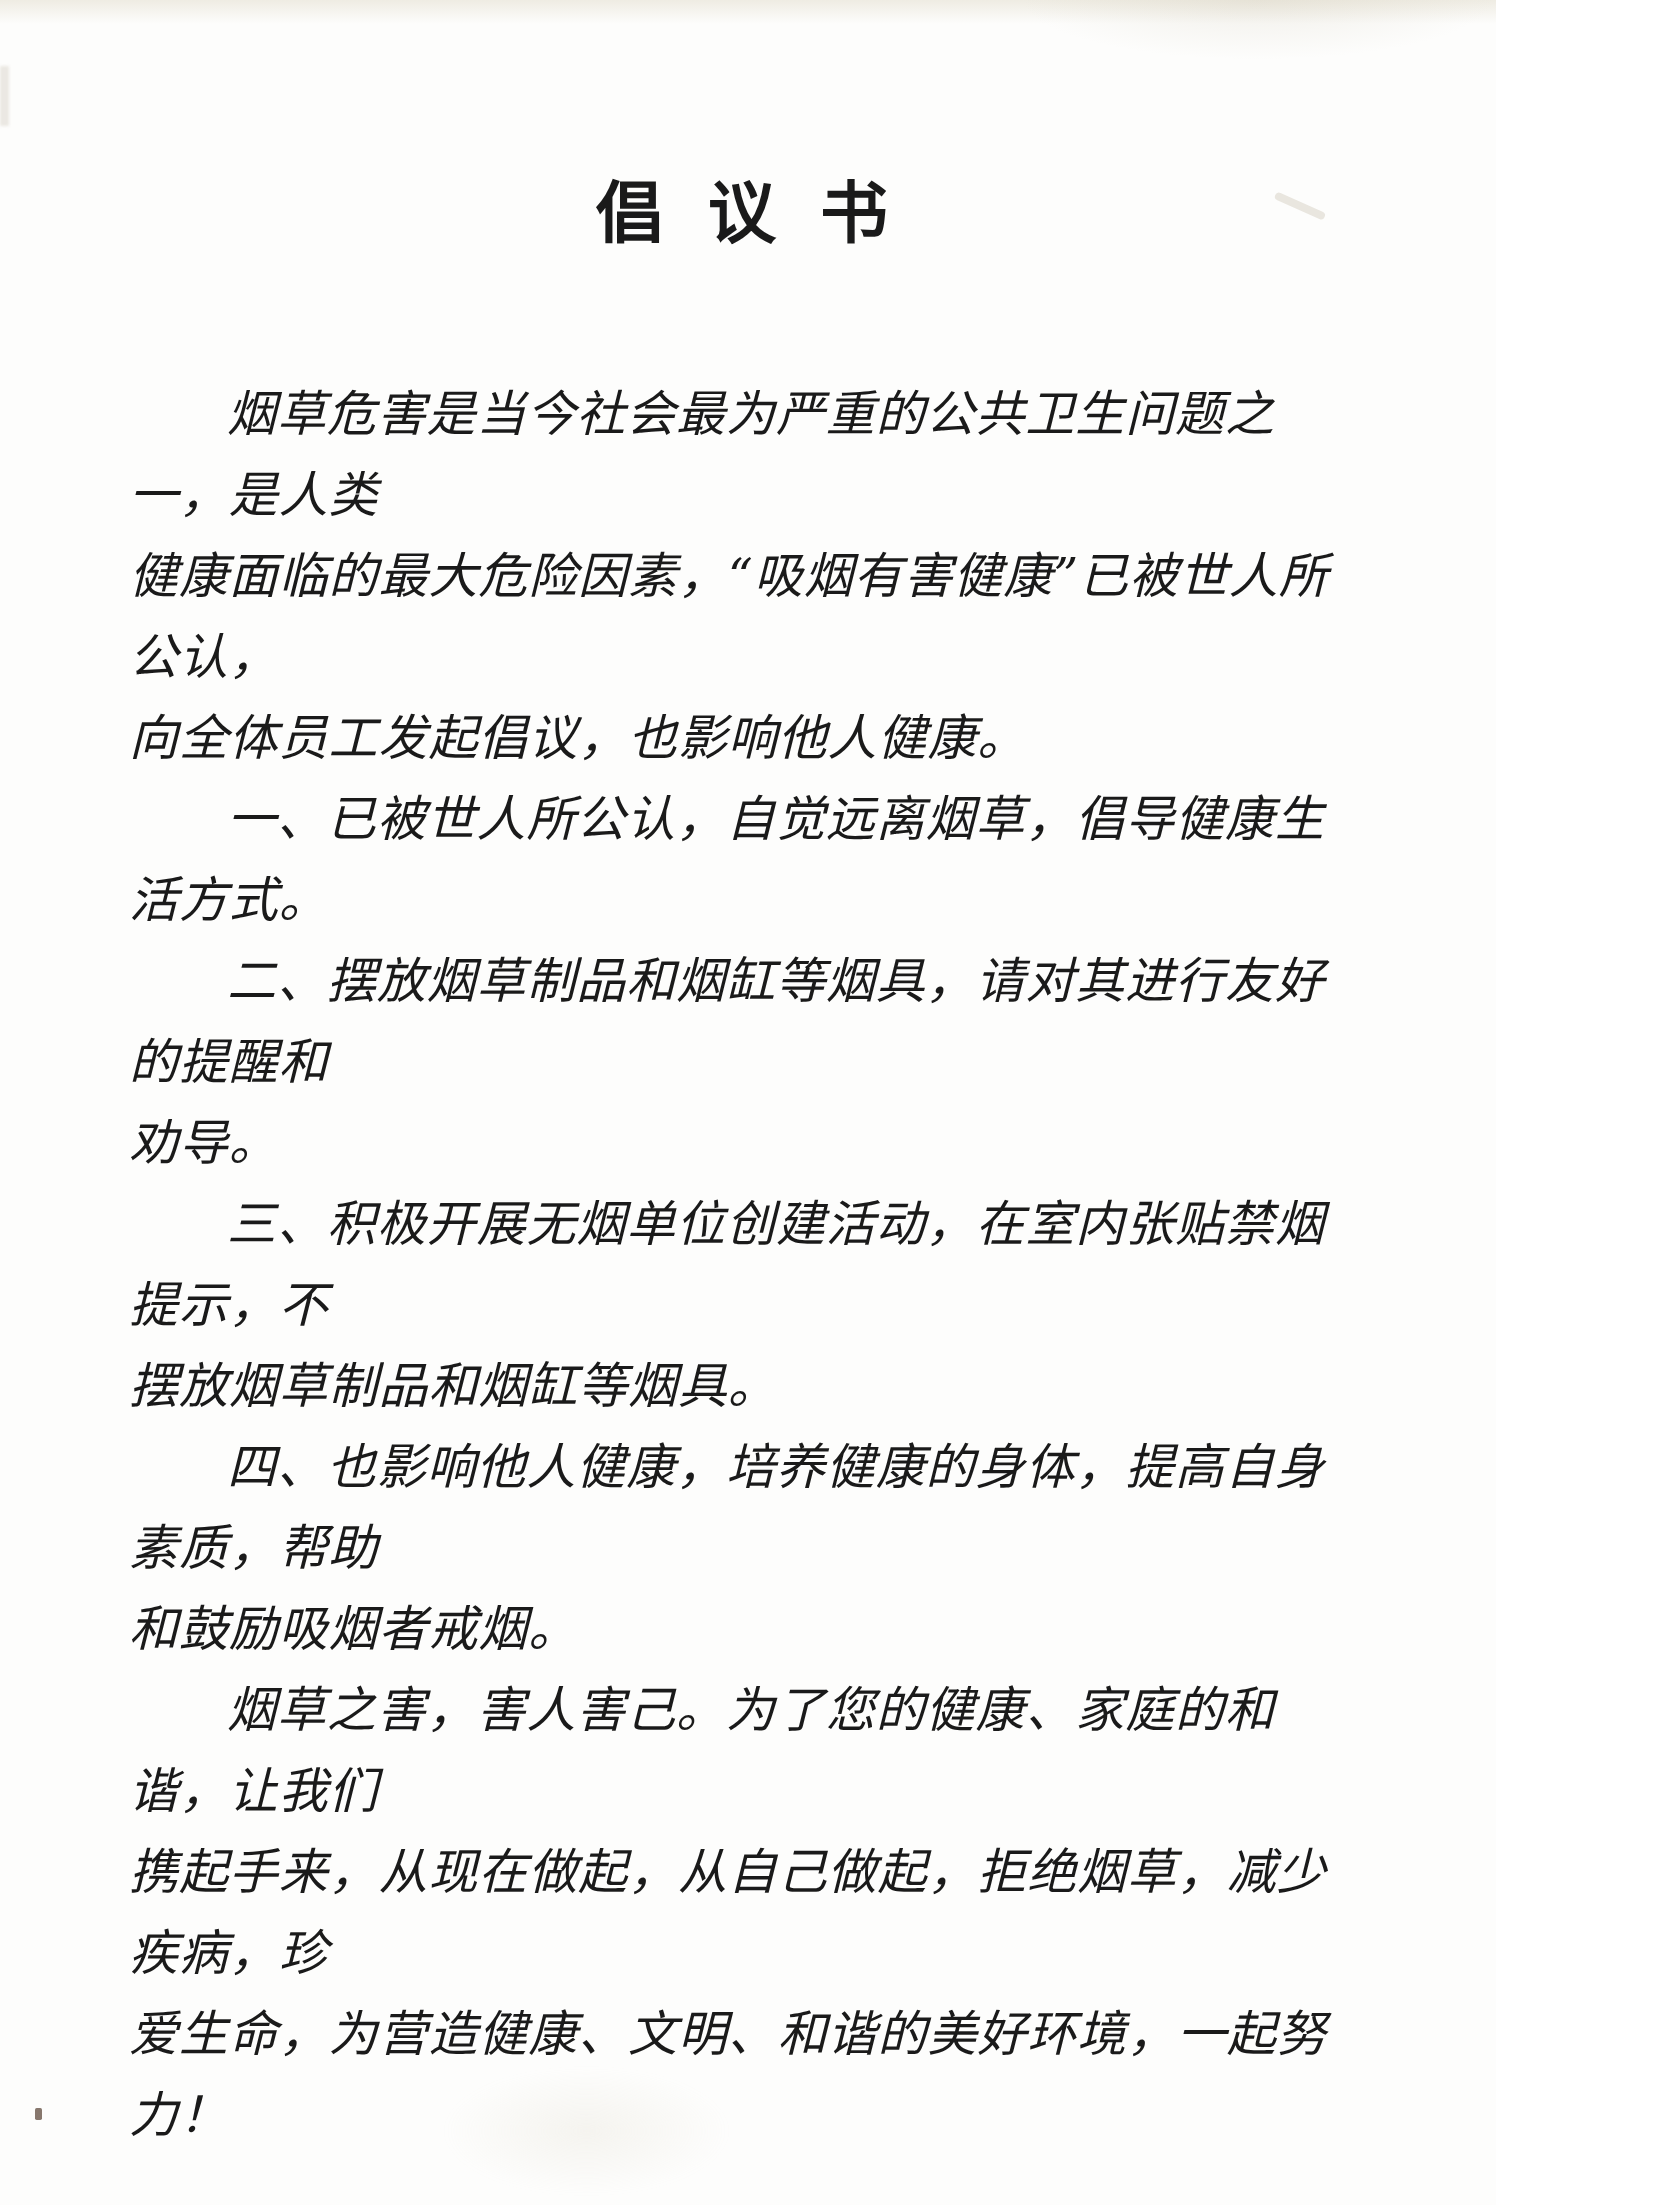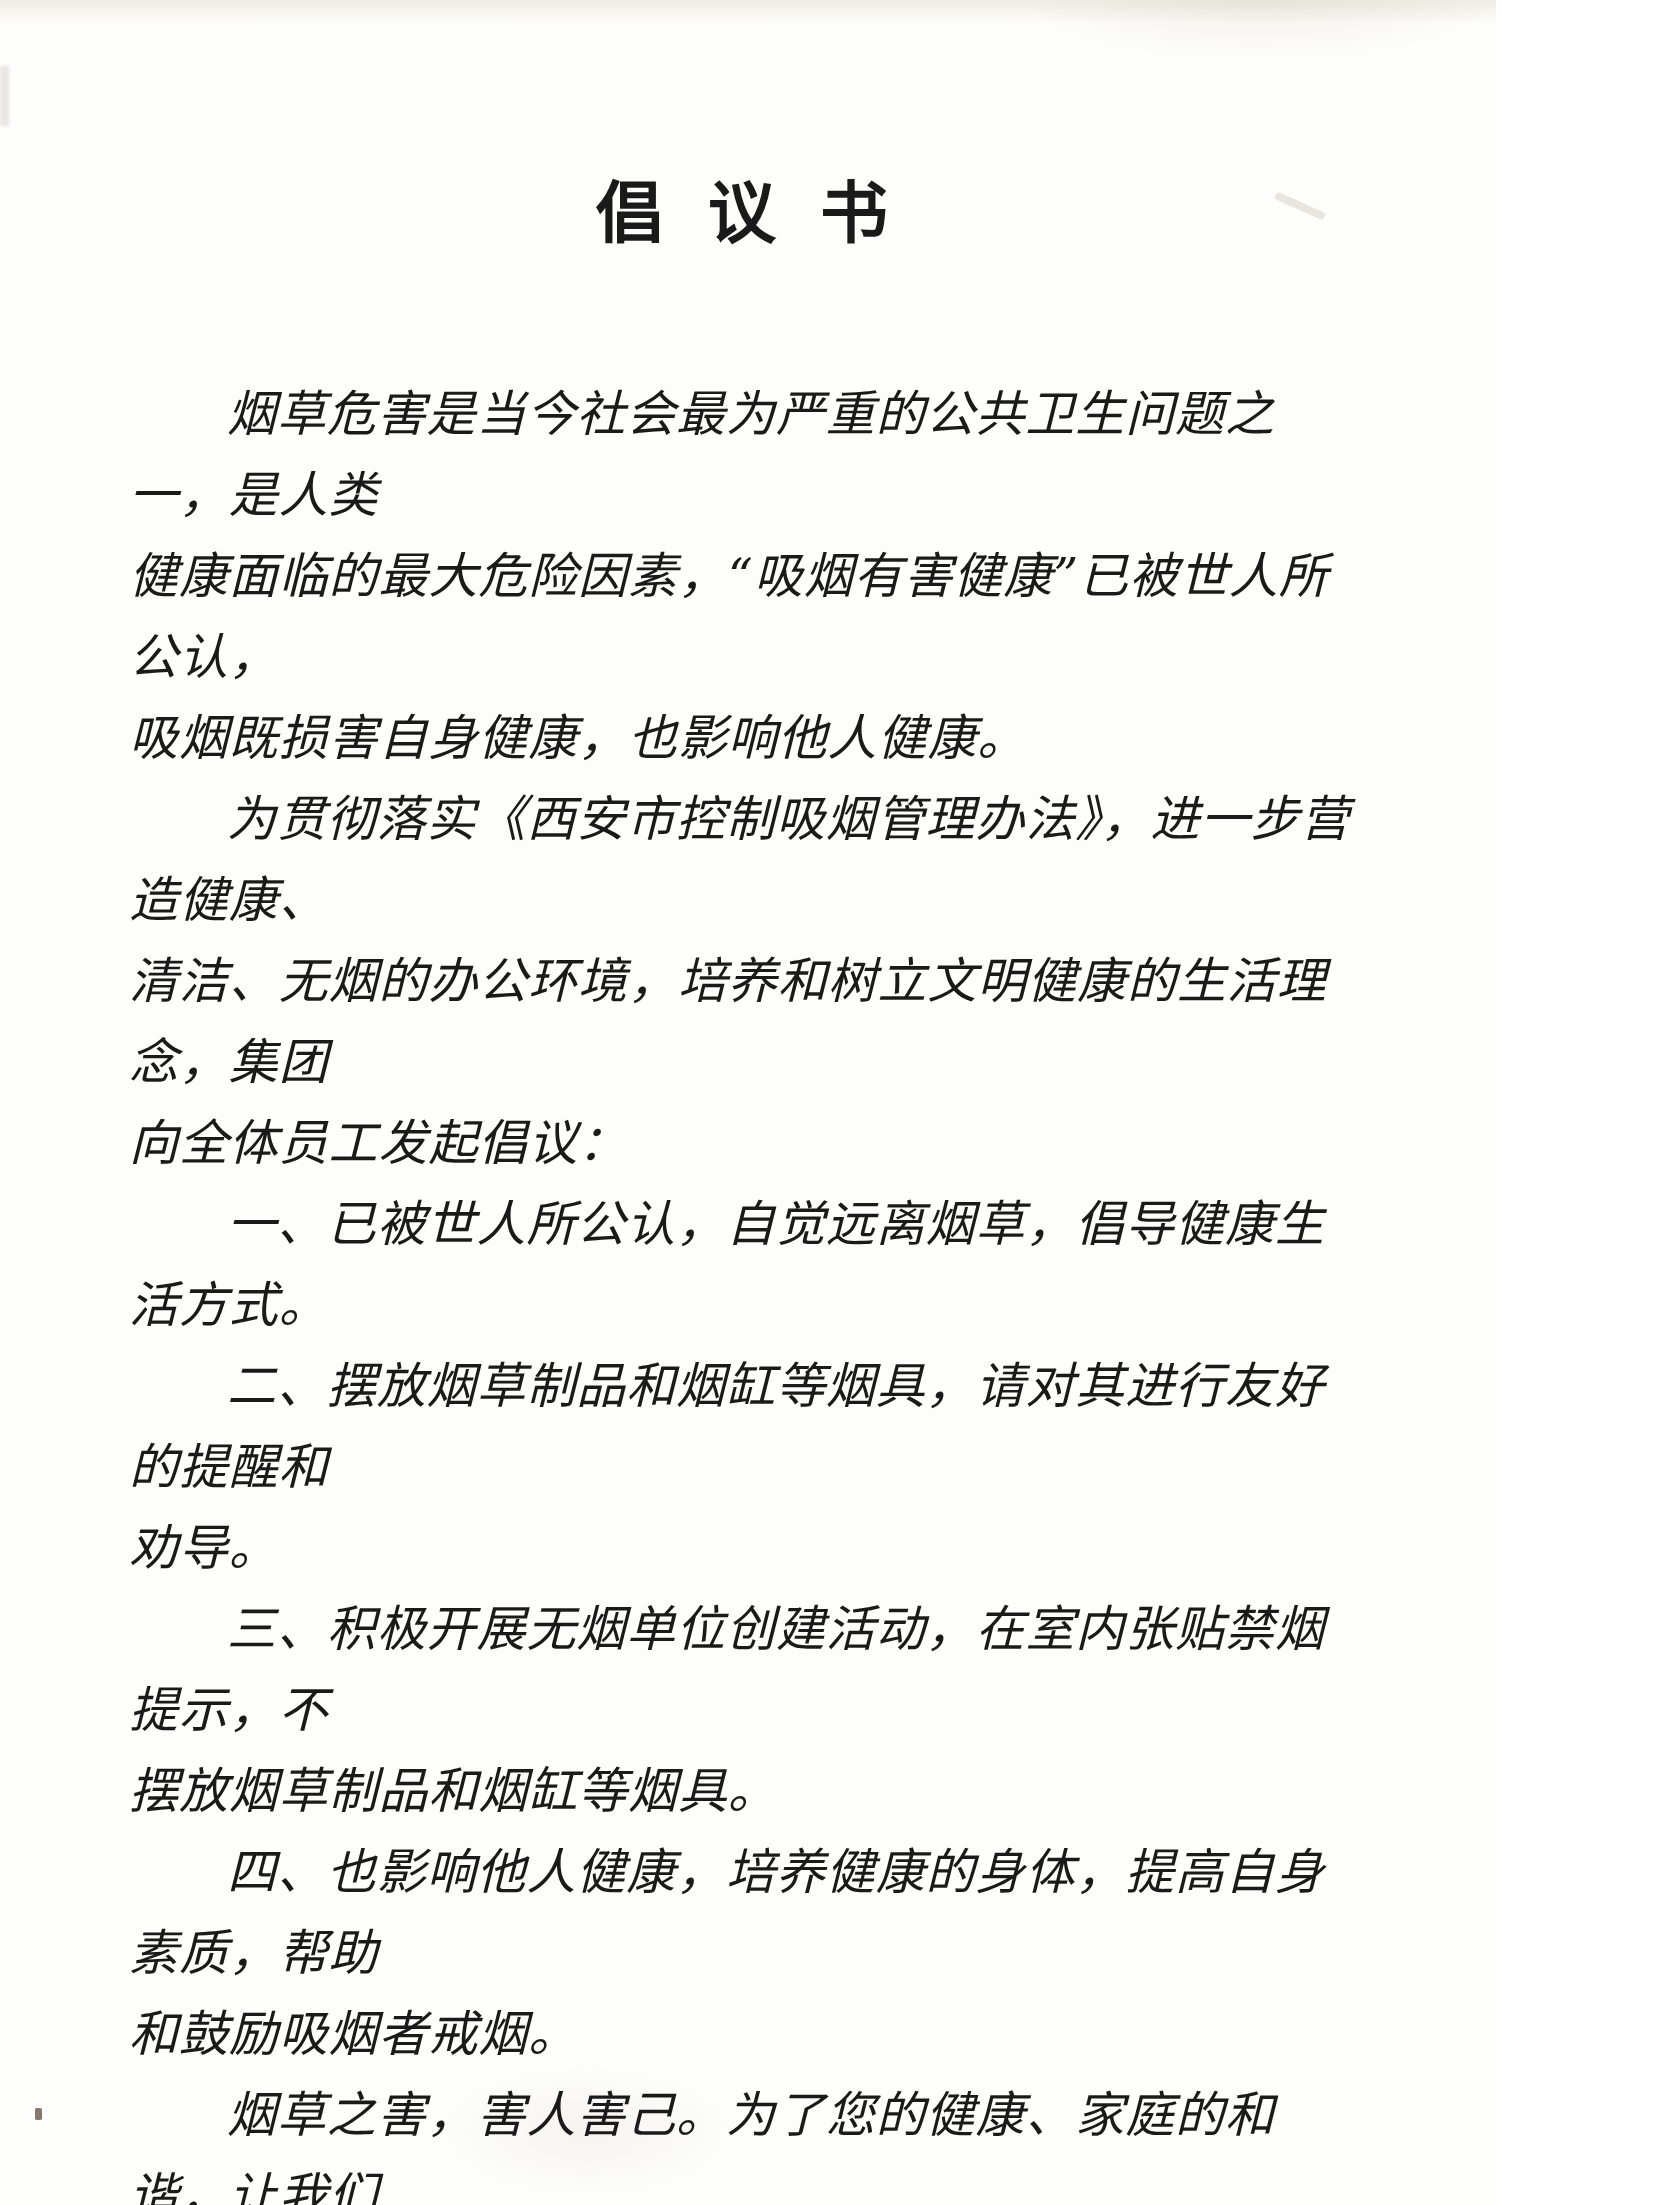--- a/index.html
+++ b/index.html
@@ -80,24 +80,21 @@
   <div class="smudge-bottom"></div>
   <div class="speck"></div>
 
   <div class="content">
 
     <div class="doc-title">倡 议 书</div>
 
     <div class="body-text">
       <p class="para">烟草危害是当今社会最为严重的公共卫生问题之一，是人类
 健康面临的最大危险因素，“吸烟有害健康”已被世人所公认，
-吸烟既损害自身健康，也影响他人健康。</p>
-      <p class="para">为贯彻落实《西安市控制吸烟管理办法》，进一步营造健康、
-清洁、无烟的办公环境，培养和树立文明健康的生活理念，集团
-向全体员工发起倡议：</p>
+向全体员工发起倡议，也影响他人健康。</p>
       <p class="para">一、已被世人所公认，自觉远离烟草，倡导健康生活方式。</p>
       <p class="para">二、摆放烟草制品和烟缸等烟具，请对其进行友好的提醒和
 劝导。</p>
       <p class="para">三、积极开展无烟单位创建活动，在室内张贴禁烟提示，不
 摆放烟草制品和烟缸等烟具。</p>
       <p class="para">四、也影响他人健康，培养健康的身体，提高自身素质，帮助
 和鼓励吸烟者戒烟。</p>
       <p class="para">烟草之害，害人害己。为了您的健康、家庭的和谐，让我们
 携起手来，从现在做起，从自己做起，拒绝烟草，减少疾病，珍
 爱生命，为营造健康、文明、和谐的美好环境，一起努力！</p>

